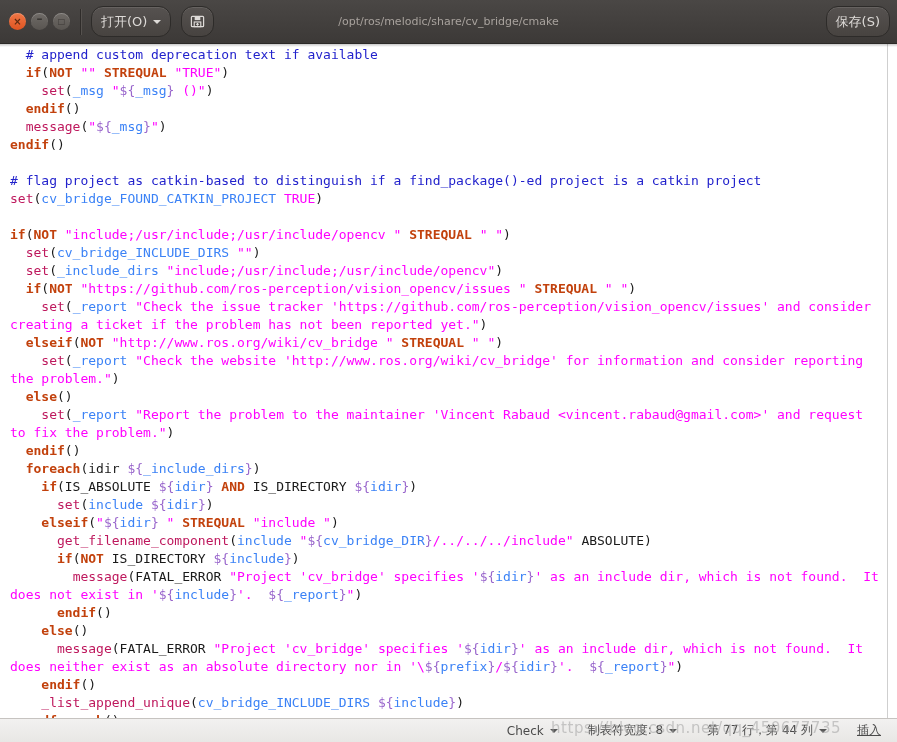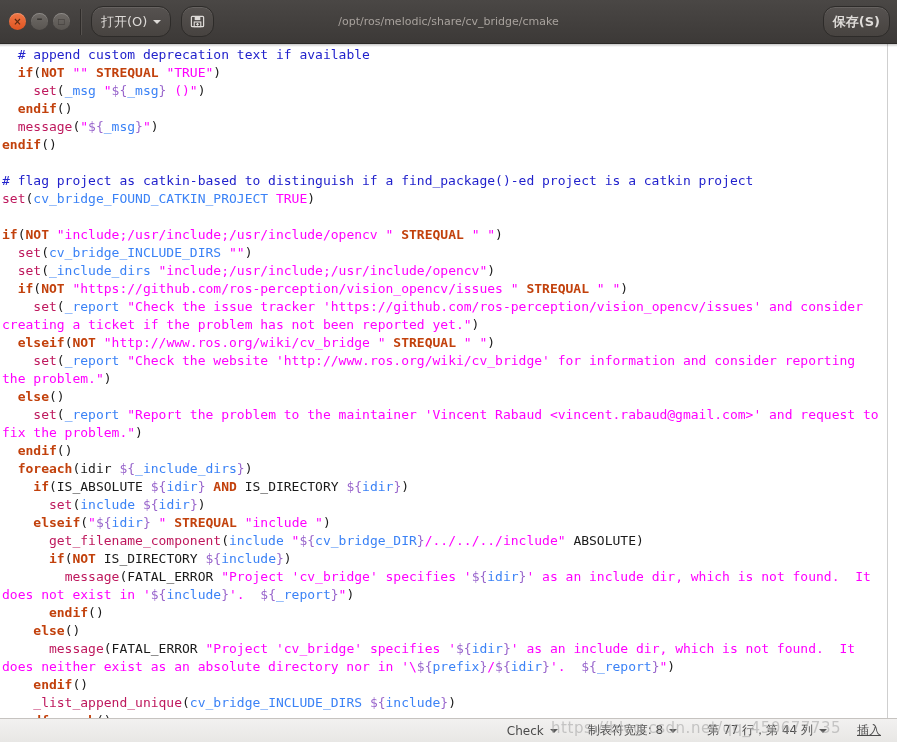--- a/index.html
+++ b/index.html
@@ -88,39 +88,39 @@
     font-size: 13.5px;
     font-weight: bold;
     line-height: 1.15;
   }
   .title-sub {
     color: #a8a29d;
     font-size: 11px;
     line-height: 1.3;
     margin-top: 1px;
   }
-  .right-slot { margin-left: auto; display: flex; align-items: center; font-weight: bold; }
+  .right-slot { margin-left: auto; display: flex; align-items: center; }
 
   
   .editor-wrap {
     position: relative;
     flex: 1 1 auto;
     background: #ffffff;
     overflow: hidden;
   }
   .topshadow {
     position: absolute; left: 0; right: 0; top: 0; height: 3px;
     background: linear-gradient(to bottom, rgba(0,0,0,0.22), rgba(0,0,0,0));
     pointer-events: none;
     z-index: 4;
   }
   .code {
     position: absolute;
     left: 0; top: 0; right: 0;
-    padding: 2px 12px 0 2px;
+    padding: 2px 12px 0 10px;
     box-sizing: border-box;
     font-family: "DejaVu Sans Mono", "Liberation Mono", monospace;
     font-size: 13px;
     line-height: 18px;
     white-space: pre-wrap;
     word-break: break-word;
     color: #1a1a1a;
     tab-size: 8;
   }
   .code .ln { display: block; min-height: 18px; }

